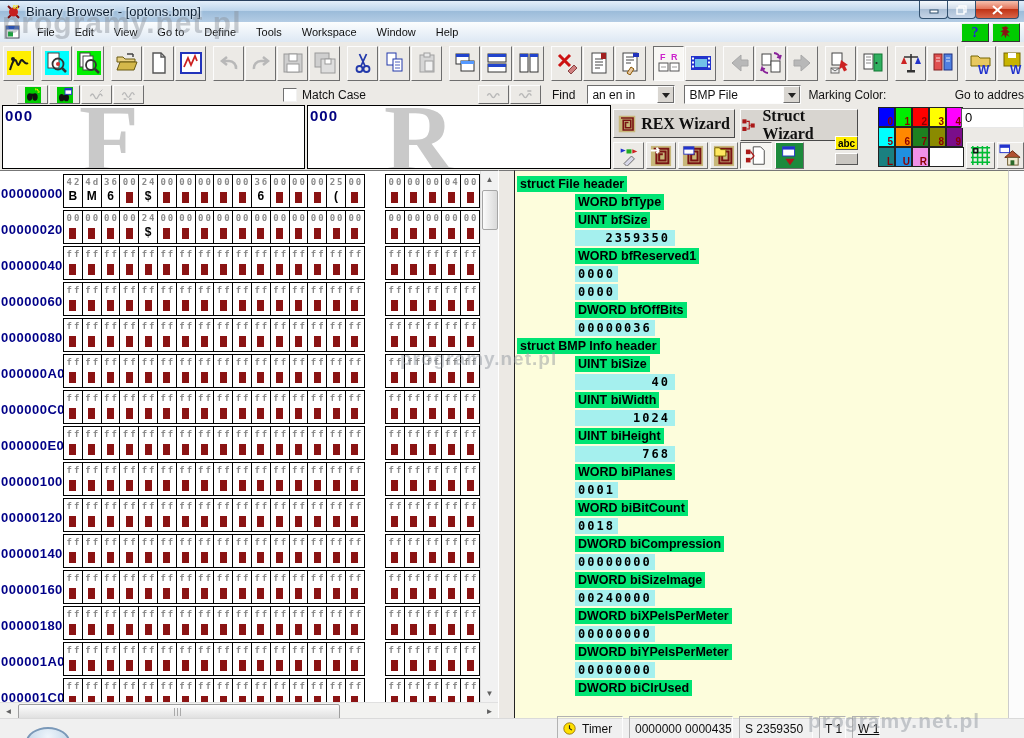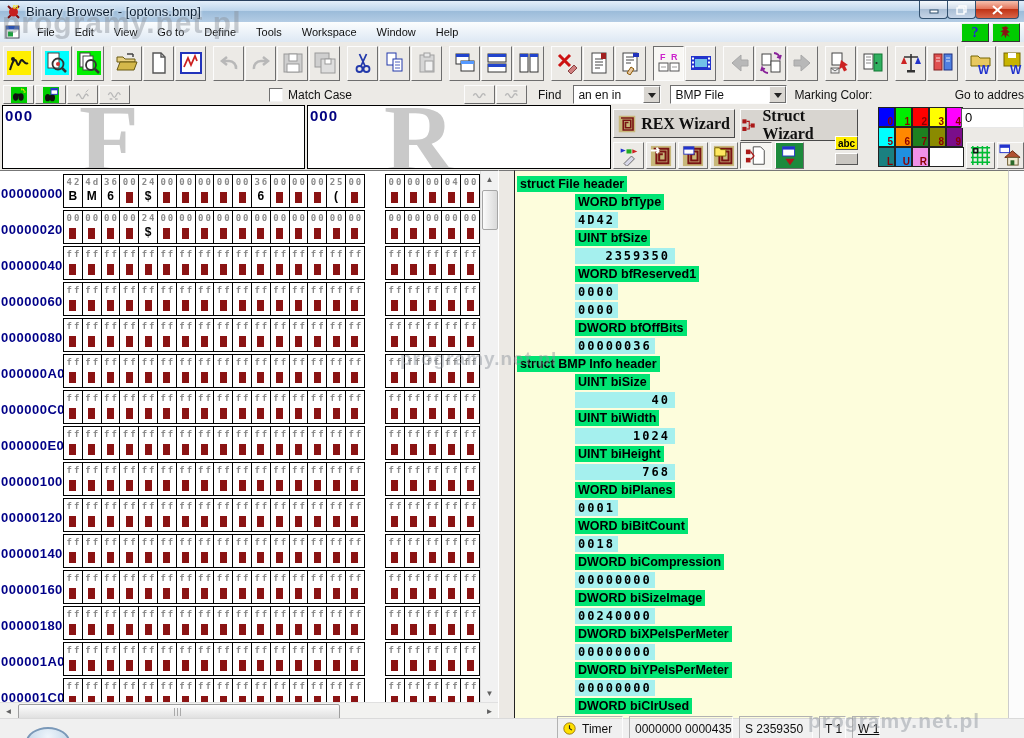--- a/index.html
+++ b/index.html
@@ -33,21 +33,21 @@
 
   
   .toolbar1{position:absolute;left:0;top:42px;width:1024px;height:42px;background:#eceae6;
     display:flex;align-items:center;padding-left:3px;box-sizing:border-box;overflow:hidden;}
   .tbtn{width:31px;min-width:31px;height:35px;margin-right:1px;background:#eceae6;
     border:1px solid;border-color:#fcfcfc #6e6e6e #6e6e6e #fcfcfc;
     display:flex;align-items:center;justify-content:center;box-sizing:border-box;}
   .tbtn.pressed{border-color:#6e6e6e #fcfcfc #fcfcfc #6e6e6e;background:#f8f7f4;}
   .tgap{width:6px;min-width:6px;height:1px;}
   .toolbar2{position:absolute;left:0;top:84px;width:1024px;height:21px;background:#eceae6;
-    display:flex;align-items:center;padding-left:3px;box-sizing:border-box;overflow:hidden;font-size:12px;color:#111;}
+    display:flex;align-items:center;padding-left:17px;box-sizing:border-box;overflow:hidden;font-size:12px;color:#111;}
   .sbtn{width:31px;min-width:31px;height:19px;margin-right:1px;background:#eceae6;
     border:1px solid;border-color:#fcfcfc #6e6e6e #6e6e6e #fcfcfc;
     display:flex;align-items:center;justify-content:center;box-sizing:border-box;}
   .chk{width:12px;height:12px;background:#fff;border:1px solid;border-color:#707070 #f2f2f2 #f2f2f2 #707070;margin-right:5px;}
   .combo{height:19px;background:#fff;border:1px solid;border-color:#6e6e6e #fcfcfc #fcfcfc #6e6e6e;
     display:flex;align-items:center;box-sizing:border-box;}
   .combo .cval{padding:0 4px;font-size:12px;}
   .combo .carrow{width:17px;height:17px;margin-left:auto;background:#d9d6d1;border:1px solid;
     border-color:#fcfcfc #6e6e6e #6e6e6e #fcfcfc;display:flex;align-items:center;justify-content:center;box-sizing:border-box;}
   .carrow:before{content:"";border:4px solid transparent;border-top:5px solid #222;margin-top:5px;}
@@ -2034,21 +2034,20 @@
           <div class="hgrip"></div>
         </div>
       <span class="harr" style="right:0;">►</span>
     </div>
   </div>
 
   <div class="splitter"></div>
   <div class="structpanel" id="structpanel">
       <div class="sline shdr"><span>struct File header</span></div>
       <div class="sline sname"><span>WORD bfType</span></div>
-      <div class="sline sval"><span>4D42</span></div>
       <div class="sline sname"><span>UINT bfSize</span></div>
       <div class="sline svalr"><span>2359350</span></div>
       <div class="sline sname"><span>WORD bfReserved1</span></div>
       <div class="sline sval"><span>0000</span></div>
       <div class="sline sval"><span>0000</span></div>
       <div class="sline sname"><span>DWORD bfOffBits</span></div>
       <div class="sline sval"><span>00000036</span></div>
       <div class="sline shdr"><span>struct BMP Info header</span></div>
       <div class="sline sname"><span>UINT biSize</span></div>
       <div class="sline svalr"><span>40</span></div>

